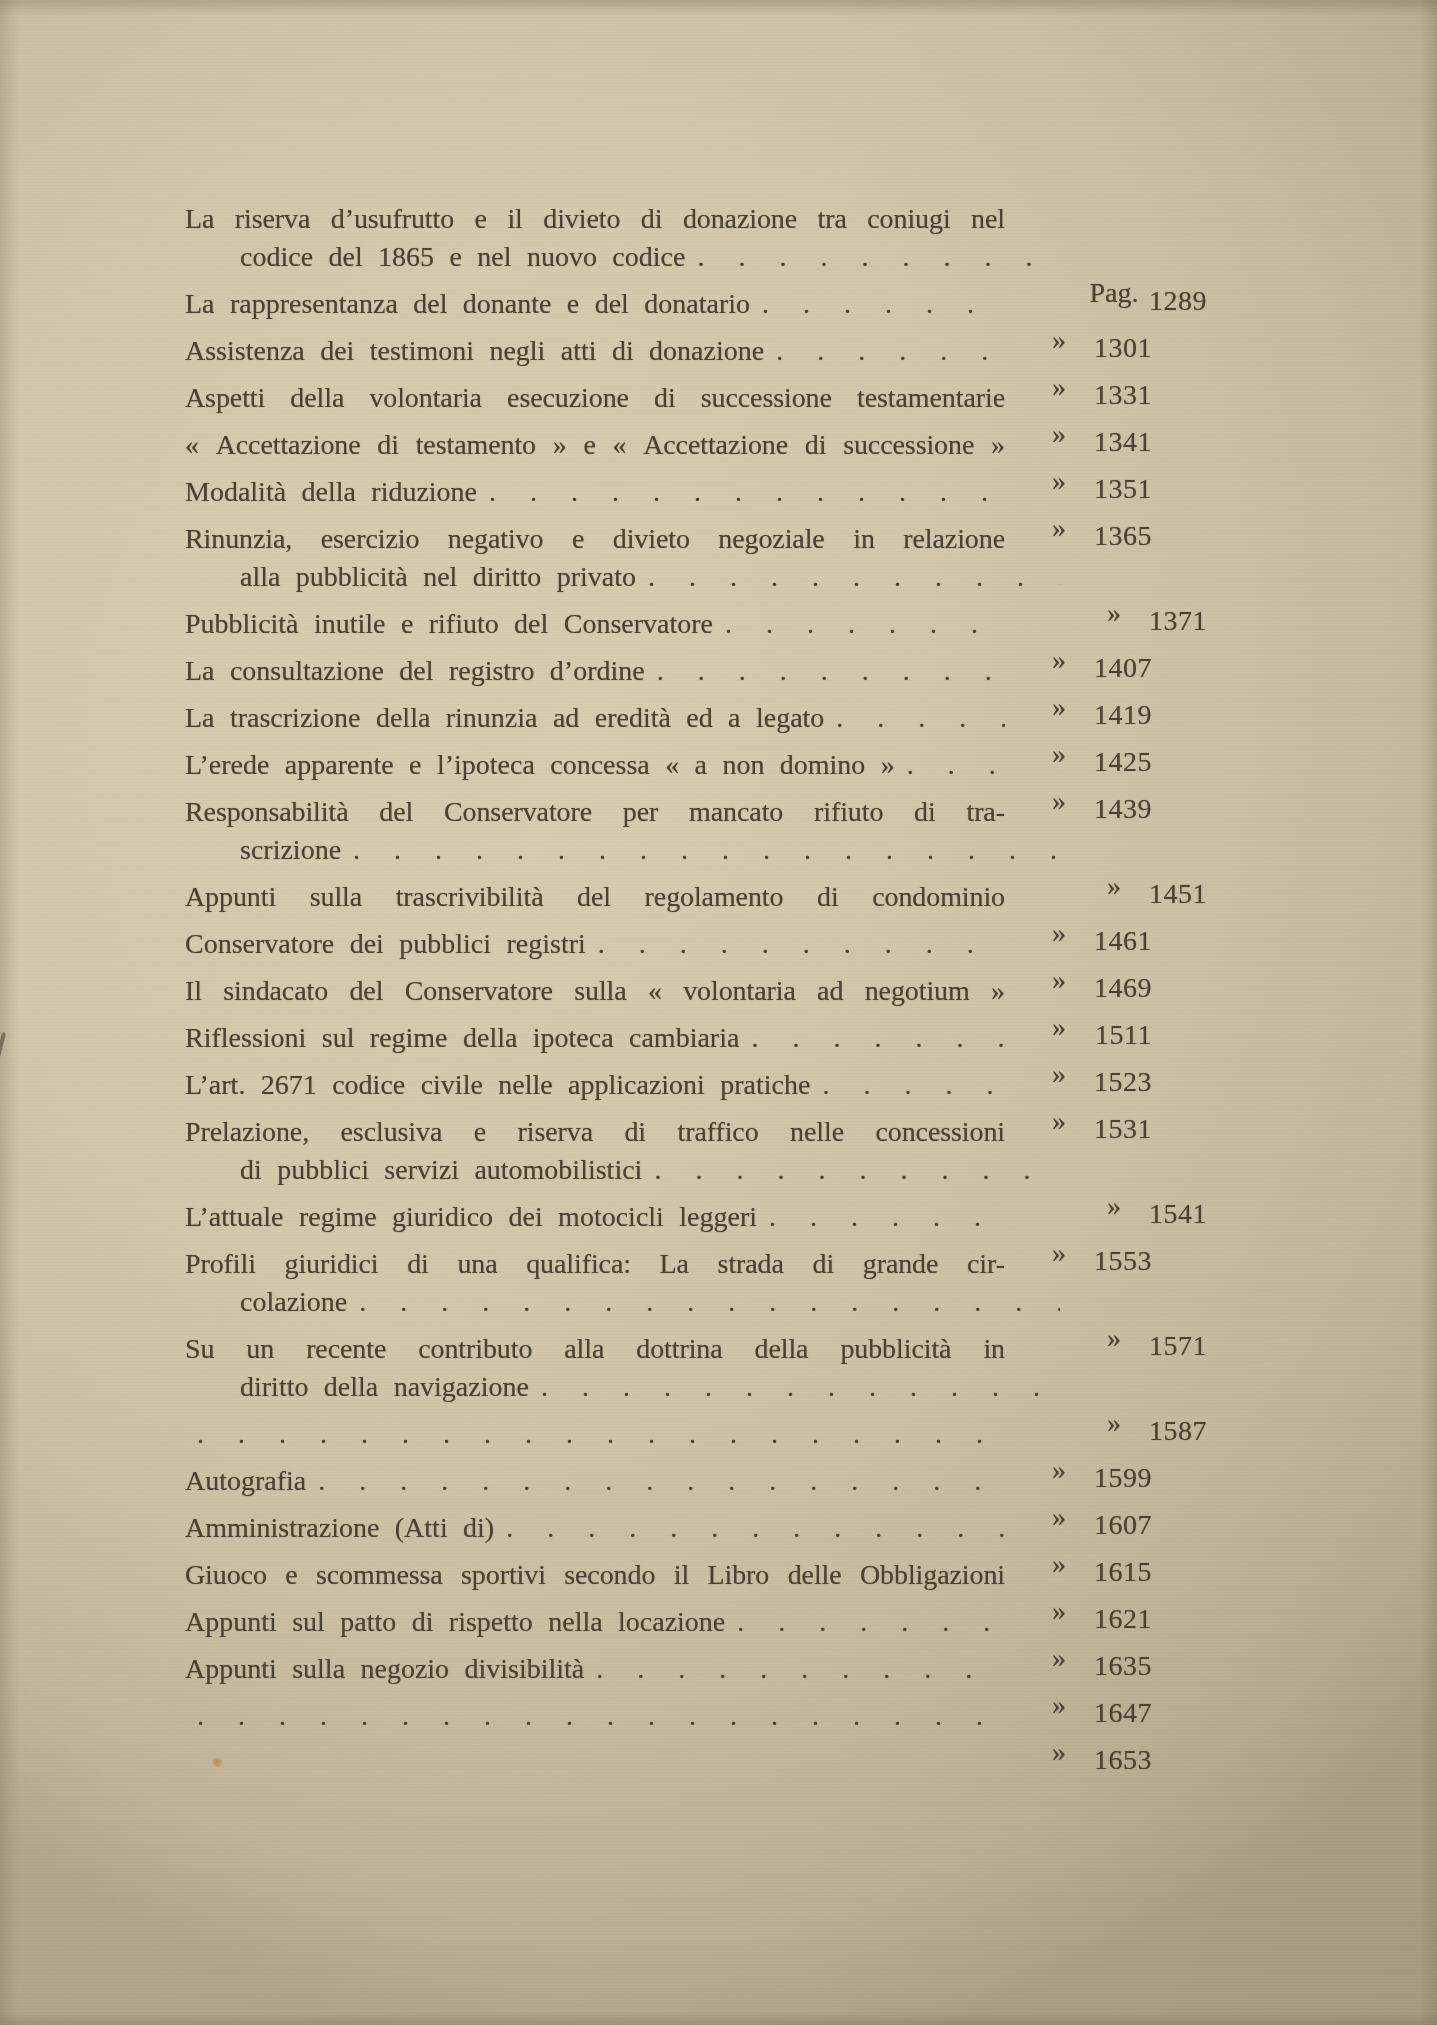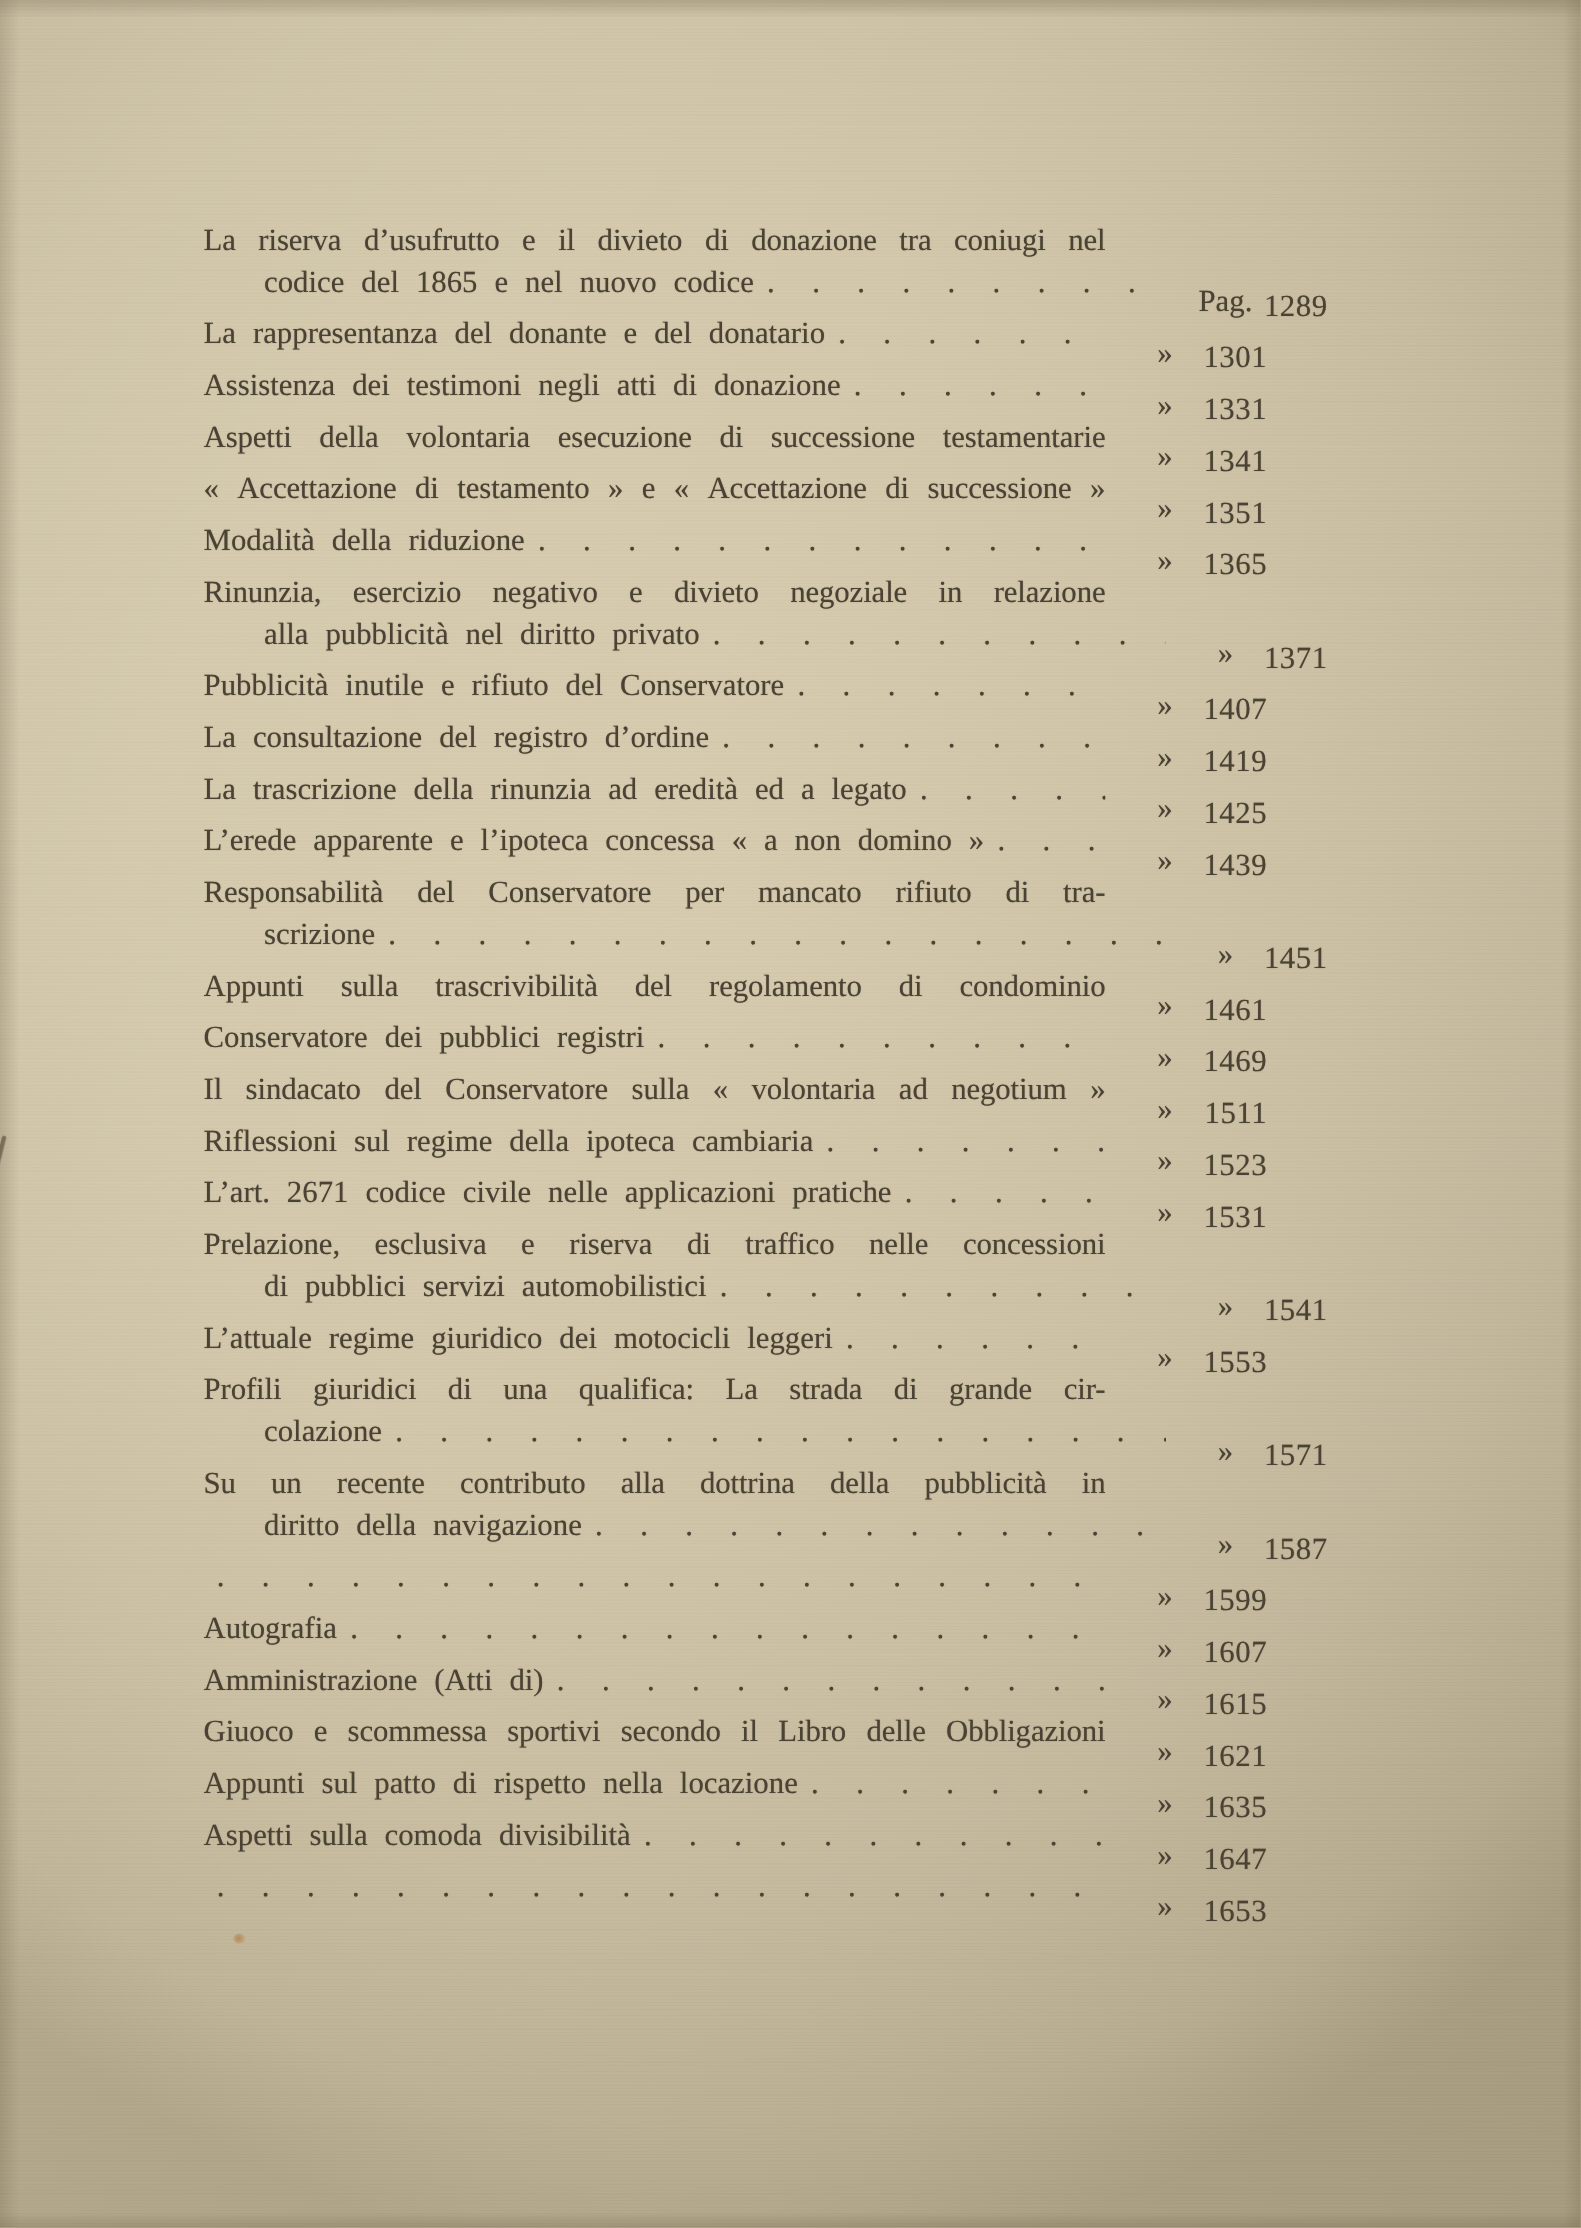--- a/index.html
+++ b/index.html
@@ -28,21 +28,21 @@
   }
   .toc {
     position: absolute;
     left: 185px;
     top: 200px;
     width: 968px;
   }
   .entry { margin-bottom: 9px; }
   .line {
     display: flex;
-    align-items: center;
+    align-items: flex-start;
     height: 38px;
     line-height: 38px;
     font-size: 28px;
     text-shadow: 0 0 1px rgba(76,66,48,0.55);
   }
   .ta {                       
     flex: 0 0 820px;
     width: 820px;
     display: flex;
     overflow: hidden;
@@ -470,21 +470,21 @@
             <span class="t">Appunti sul patto di rispetto nella locazione</span>
             <span class="leader">. . . . . . . . . . . . . . . . . . . .</span>
           </div>
           <span class="mark">»</span>
           <span class="num">1635</span>
         </div>
       </div>
       <div class="entry">
         <div class="line">
           <div class="ta">
-            <span class="t">Aspetti sulla comoda divisibilità</span>
+            <span class="t">Appunti sulla negozio divisibilità</span>
             <span class="leader">. . . . . . . . . . . . . . . . . . . .</span>
           </div>
           <span class="mark">»</span>
           <span class="num">1647</span>
         </div>
       </div>
       <div class="entry">
         <div class="line">
           <div class="ta">
             <span class="leader">. . . . . . . . . . . . . . . . . . . .</span>

